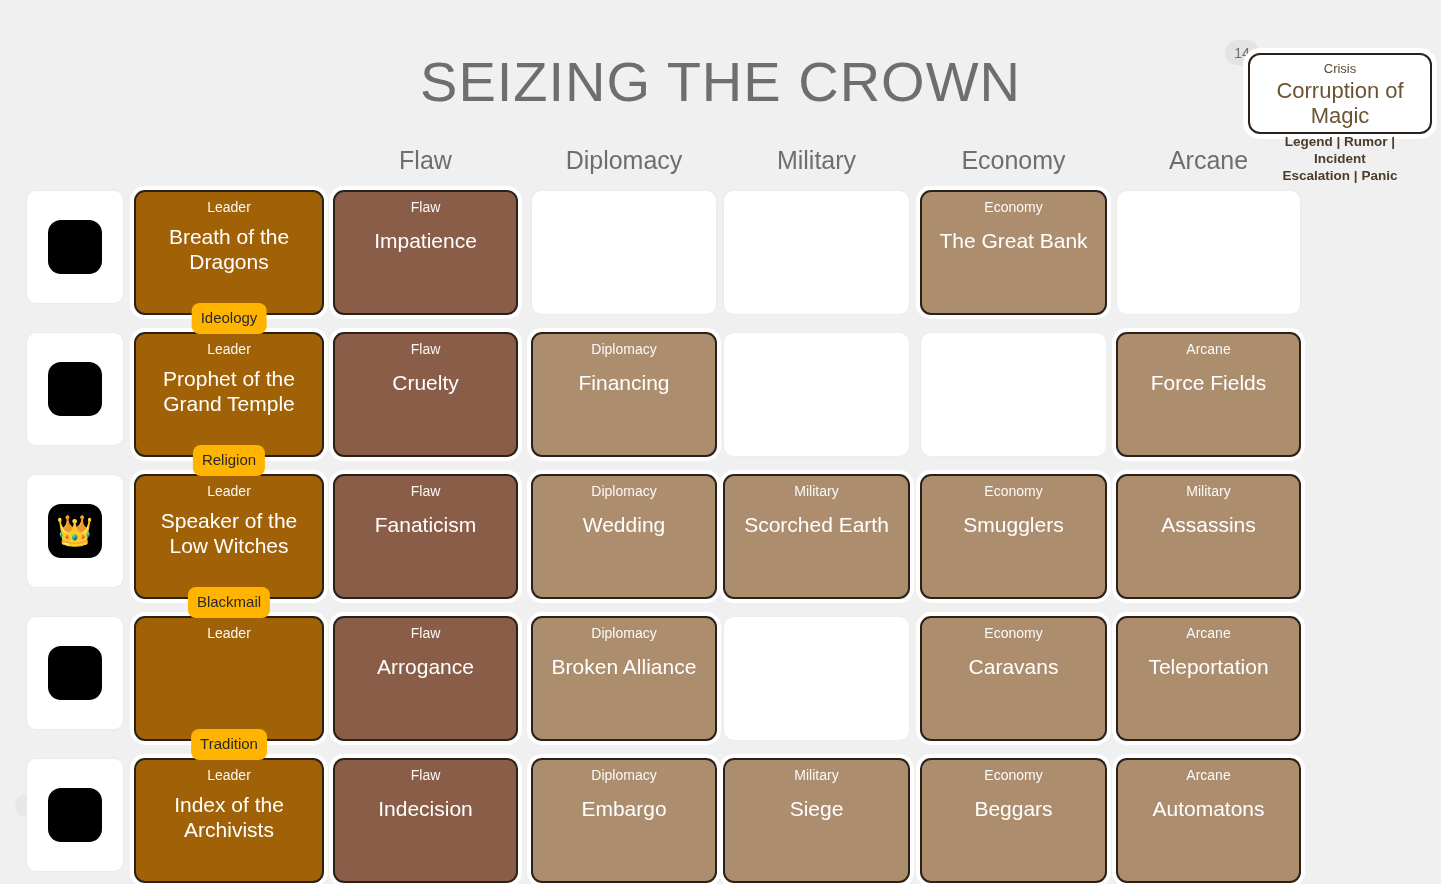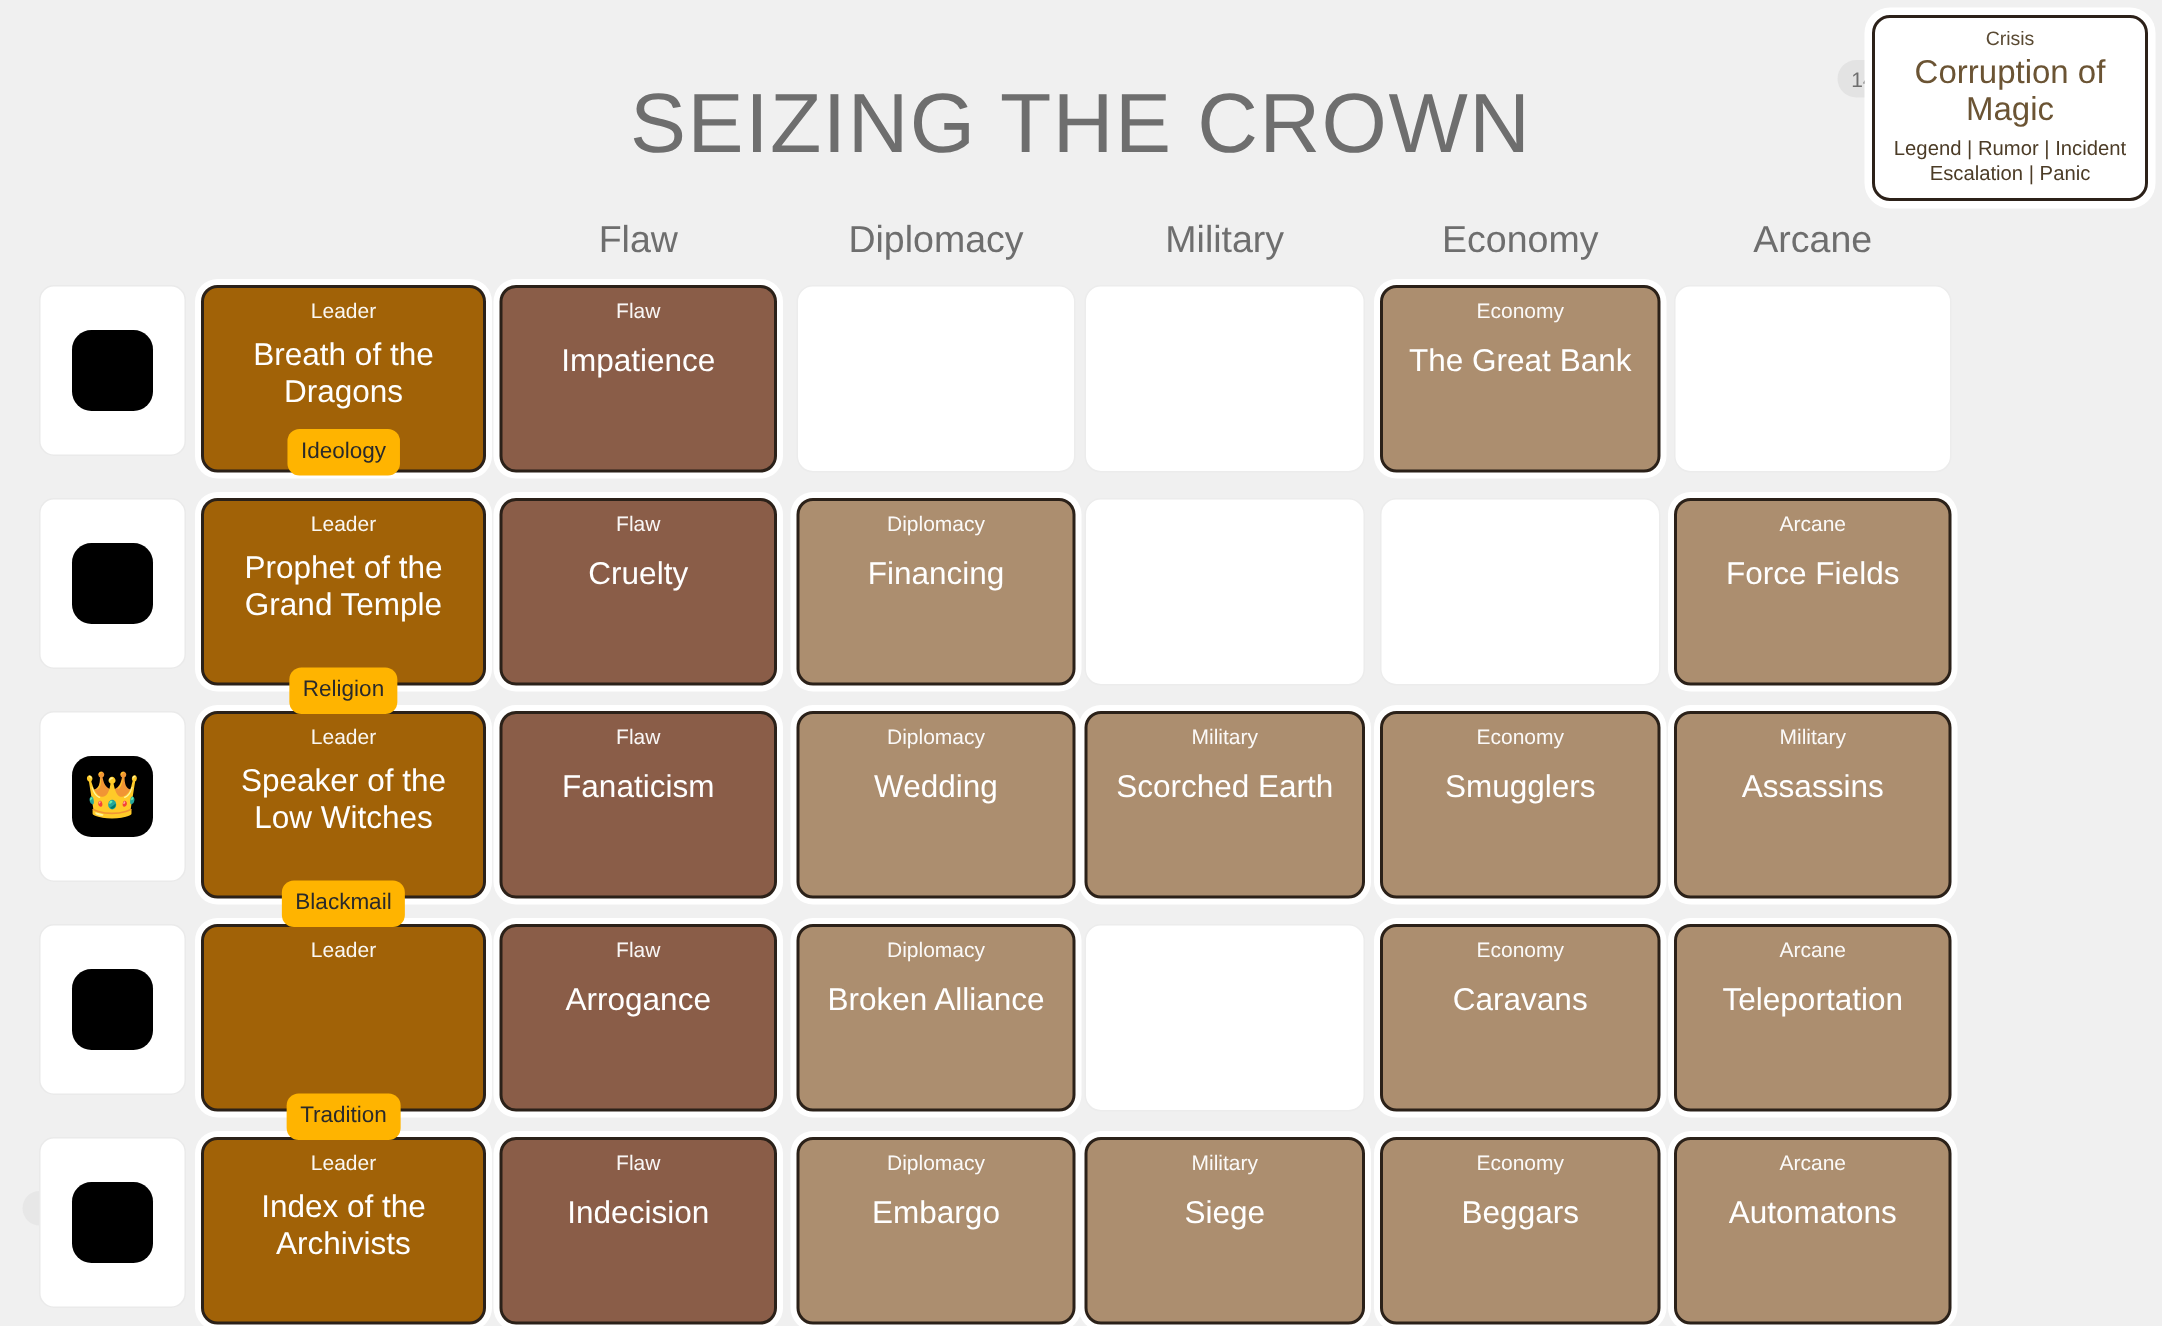--- a/index.html
+++ b/index.html
@@ -44,37 +44,39 @@
     inset: 0;
     background: #ffffff;
     border: 2.5px solid #2c2119;
     border-radius: 12px;
     box-shadow: 0 0 0 5px #ffffff;
     z-index: 2;
     box-sizing: border-box;
     padding: 6px 10px 4px 10px;
     text-align: center;
     color: #4a3a24;
+    margin-top: 43px;
   }
   #crisis-card .c-kind {
     font-size: 13px;
     color: #5a4a33;
     line-height: 16px;
   }
   #crisis-card .c-title {
     font-size: 22px;
     line-height: 25px;
     color: #6b5434;
     margin-top: 1px;
   }
   #crisis-card .c-tags {
     font-size: 13.5px;
     line-height: 17px;
     color: #4c3c27;
     margin-top: 5px;
+    font-weight: bold;
   }
 
   
   #page-title {
     position: absolute;
     top: 48px;
     left: 0;
     width: 1441px;
     text-align: center;
     font-size: 56px;
@@ -266,21 +268,21 @@
         </div>
         <div class="slot" style="left: 920px; width: 187px;">
           <div class="card resource">
             <div class="kind">Economy</div>
             <div class="name">The Great Bank</div>
           </div>
         </div>
         <div class="slot" style="left: 1116px; width: 185px;">
           <div class="card empty"></div>
         </div>
-        <div class="link-tag" style="left: 229px; top: 104px;">Ideology</div>
+        <div class="link-tag" style="left: 229px; top: 121px;">Ideology</div>
       </div>
       <div class="row">
         <div class="avatar-slot">
           <div class="avatar-card">
             <div class="avatar-tile">☠</div>
           </div>
         </div>
         <div class="slot" style="left: 134px; width: 190px;">
           <div class="card leader two-line">
             <div class="kind">Leader</div>

